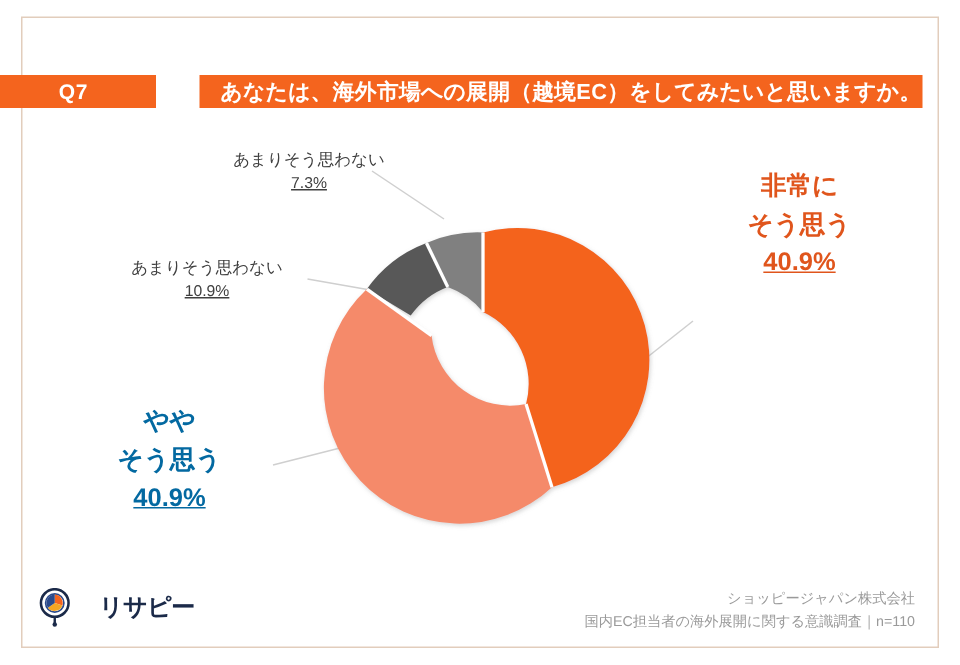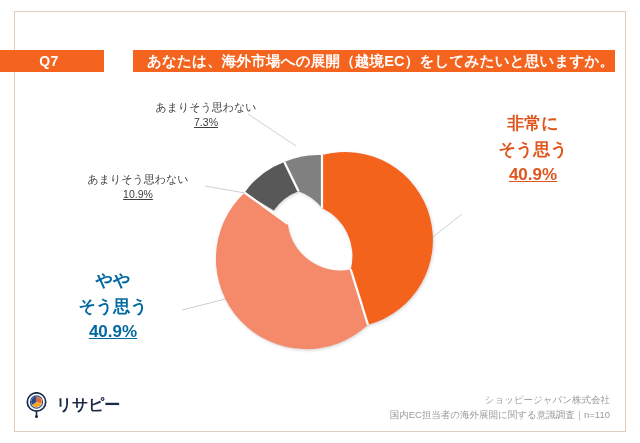--- a/index.html
+++ b/index.html
@@ -121,21 +121,21 @@
     top: 384px;
     width: 640px;
     height: 48px;
   }
   #logo {
     position: absolute;
     left: 25px;
     top: 8px;
     display: flex;
     align-items: center;
-    gap: 8px;
+    gap: 18px;
   }
   #logo-mark { width: 23px; height: 26px; display: block; }
   #logo-text {
     font-size: 16px;
     color: #1b2a49;
     font-weight: bold;
     letter-spacing: -0.3px;
   }
   #credits {
     position: absolute;

